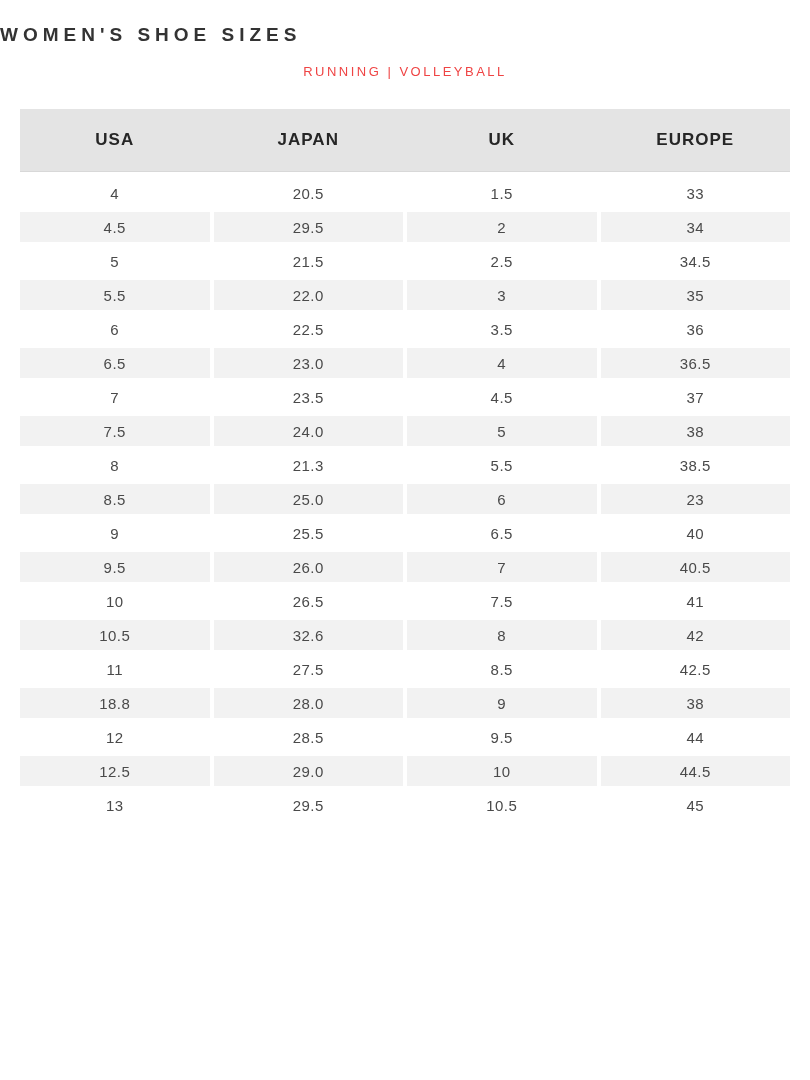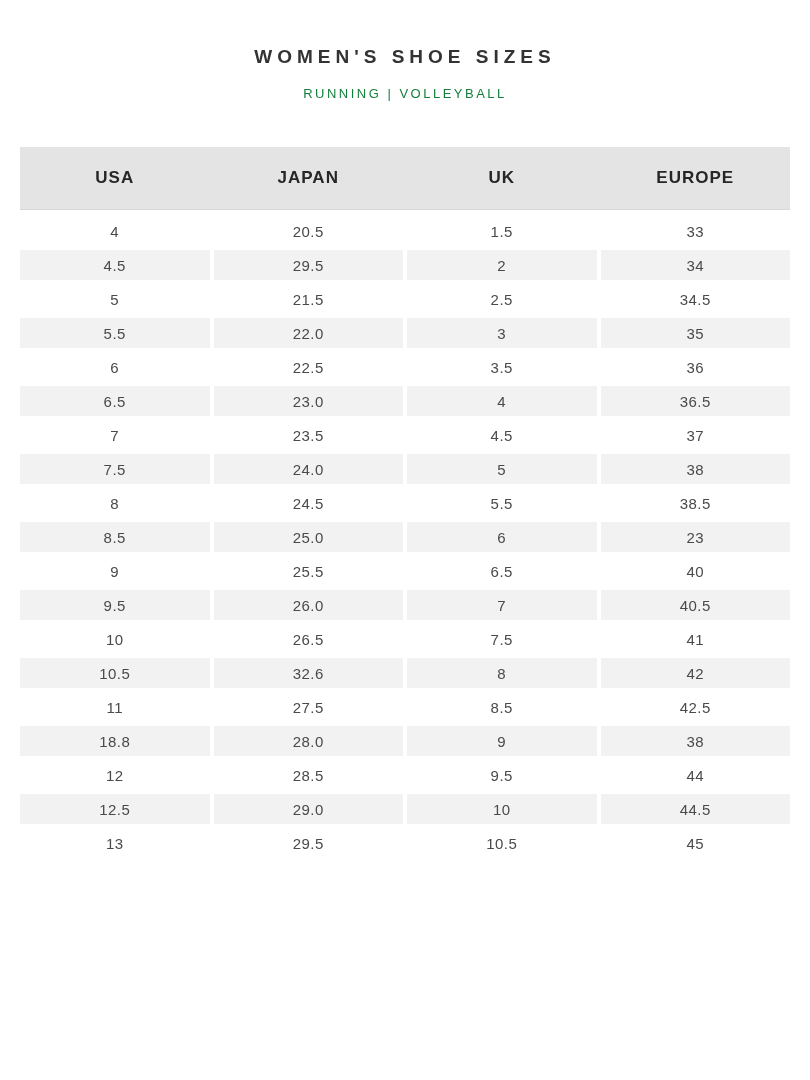--- a/index.html
+++ b/index.html
@@ -10,37 +10,36 @@
     font-family: "Liberation Sans", sans-serif;
     overflow: hidden;
   }
   .page {
     width: 810px;
     height: 1080px;
     background: #ffffff;
     position: relative;
   }
   .title {
-    padding-top: 46px;
-    text-align: center;
+    padding-top: 24px;
     font-size: 19px;
     font-weight: 600;
     letter-spacing: 5px;
     color: #333333;
   }
   .subtitle {
     margin-top: 18px;
     text-align: center;
     font-size: 13px;
     font-weight: 400;
     letter-spacing: 2.5px;
-    color: #15803d;
+    color: #ef4444;
   }
   .size-table {
-    margin: 46px 20px 0 20px;
+    margin: 30px 20px 0 20px;
     width: 770px;
   }
   .thead {
     display: grid;
     grid-template-columns: repeat(4, 1fr);
     column-gap: 4px;
     height: 63px;
     background: #e4e4e4;
     border-bottom: 1px solid #d8d8d8;
   }
@@ -140,21 +139,21 @@
           <div class="cell">37</div>
         </div>
         <div class="row striped">
           <div class="cell">7.5</div>
           <div class="cell">24.0</div>
           <div class="cell">5</div>
           <div class="cell">38</div>
         </div>
         <div class="row">
           <div class="cell">8</div>
-          <div class="cell">24.5</div>
+          <div class="cell">21.3</div>
           <div class="cell">5.5</div>
           <div class="cell">38.5</div>
         </div>
         <div class="row striped">
           <div class="cell">8.5</div>
           <div class="cell">25.0</div>
           <div class="cell">6</div>
           <div class="cell">23</div>
         </div>
         <div class="row">

